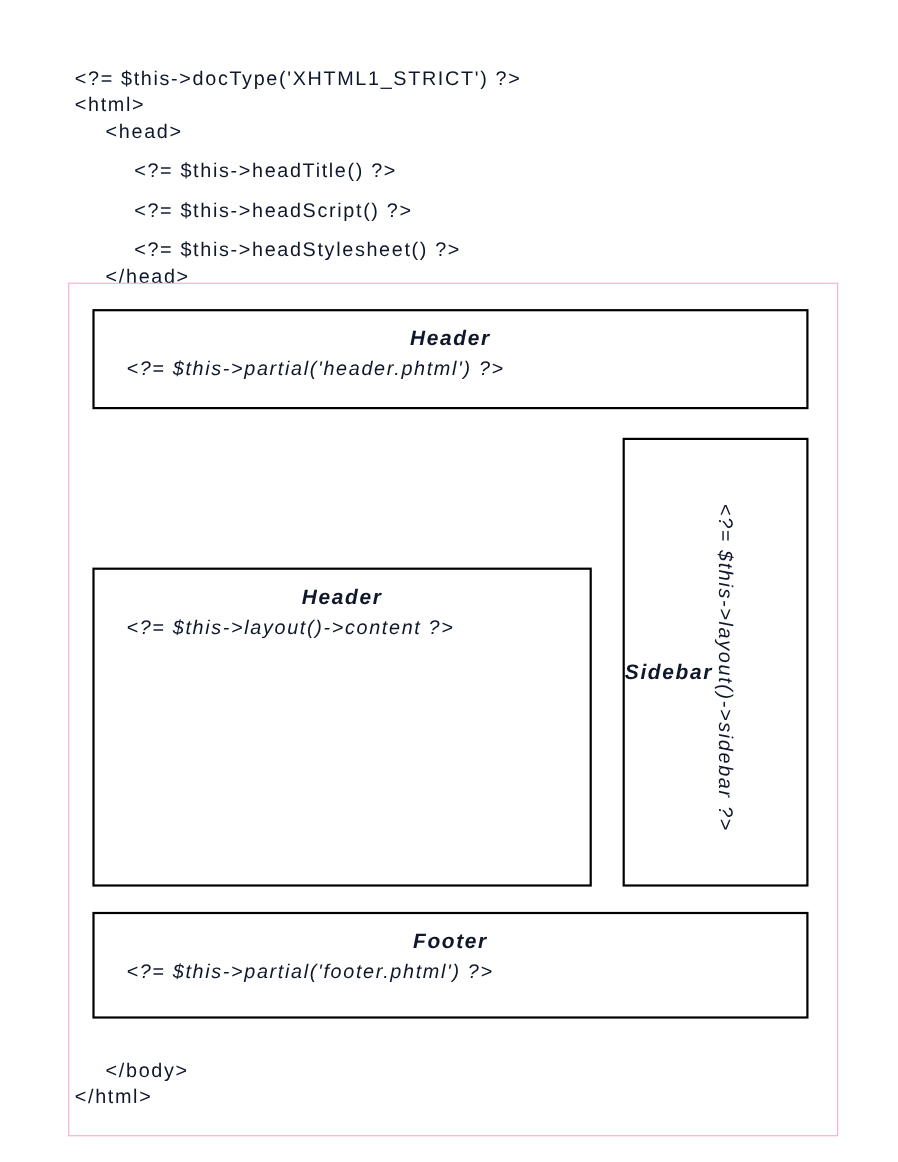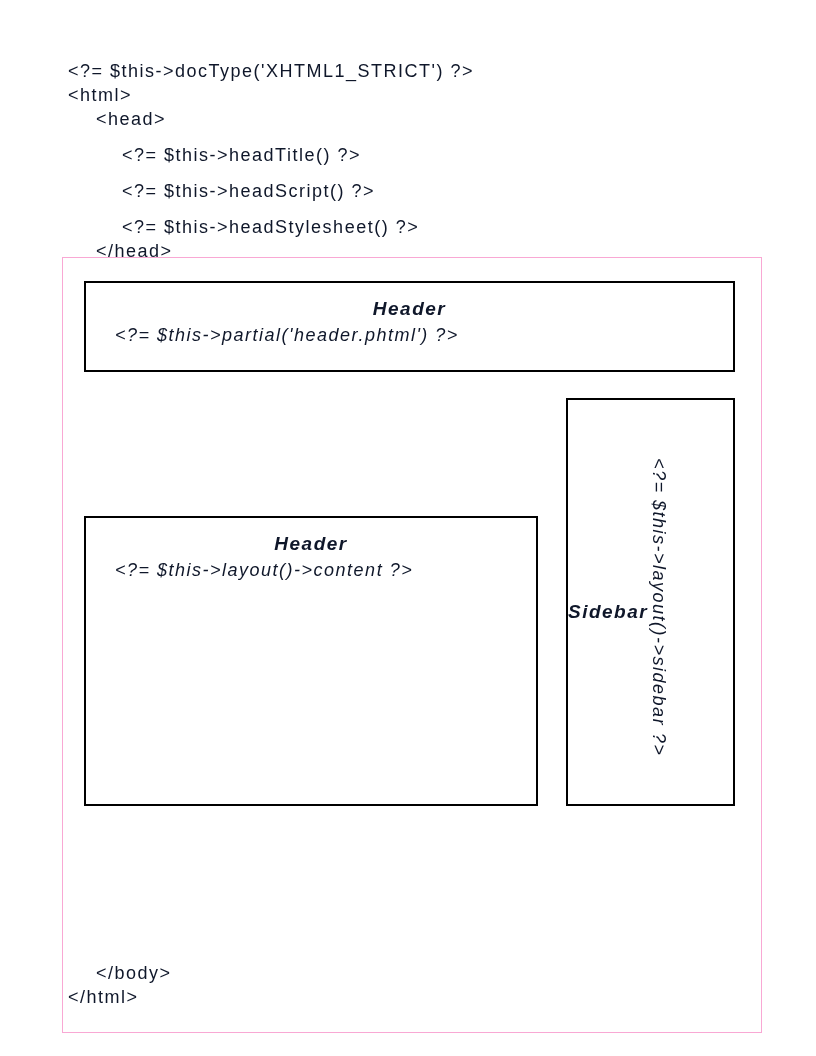--- a/index.html
+++ b/index.html
@@ -106,20 +106,24 @@
     <div class="box content-box">
       <div class="box-title">Header</div>
       <div class="box-code">&lt;?= $this-&gt;layout()-&gt;content ?&gt;</div>
     </div>
 
     <div class="box sidebar-box">
       <div class="box-title sidebar-title">Sidebar</div>
       <div class="vertical-code">&lt;?= $this-&gt;layout()-&gt;sidebar ?&gt;</div>
     </div>
 
+    <div class="box footer-box">
+      <div class="box-title">Footer</div>
+      <div class="box-code">&lt;?= $this-&gt;partial('footer.phtml') ?&gt;</div>
+    </div>
 
   </div>
 
   <div class="code-block" id="code-bottom">
     <div class="code-line ind-1">&lt;/body&gt;</div>
     <div class="code-line ind-0">&lt;/html&gt;</div>
   </div>
 
 </div>
 

